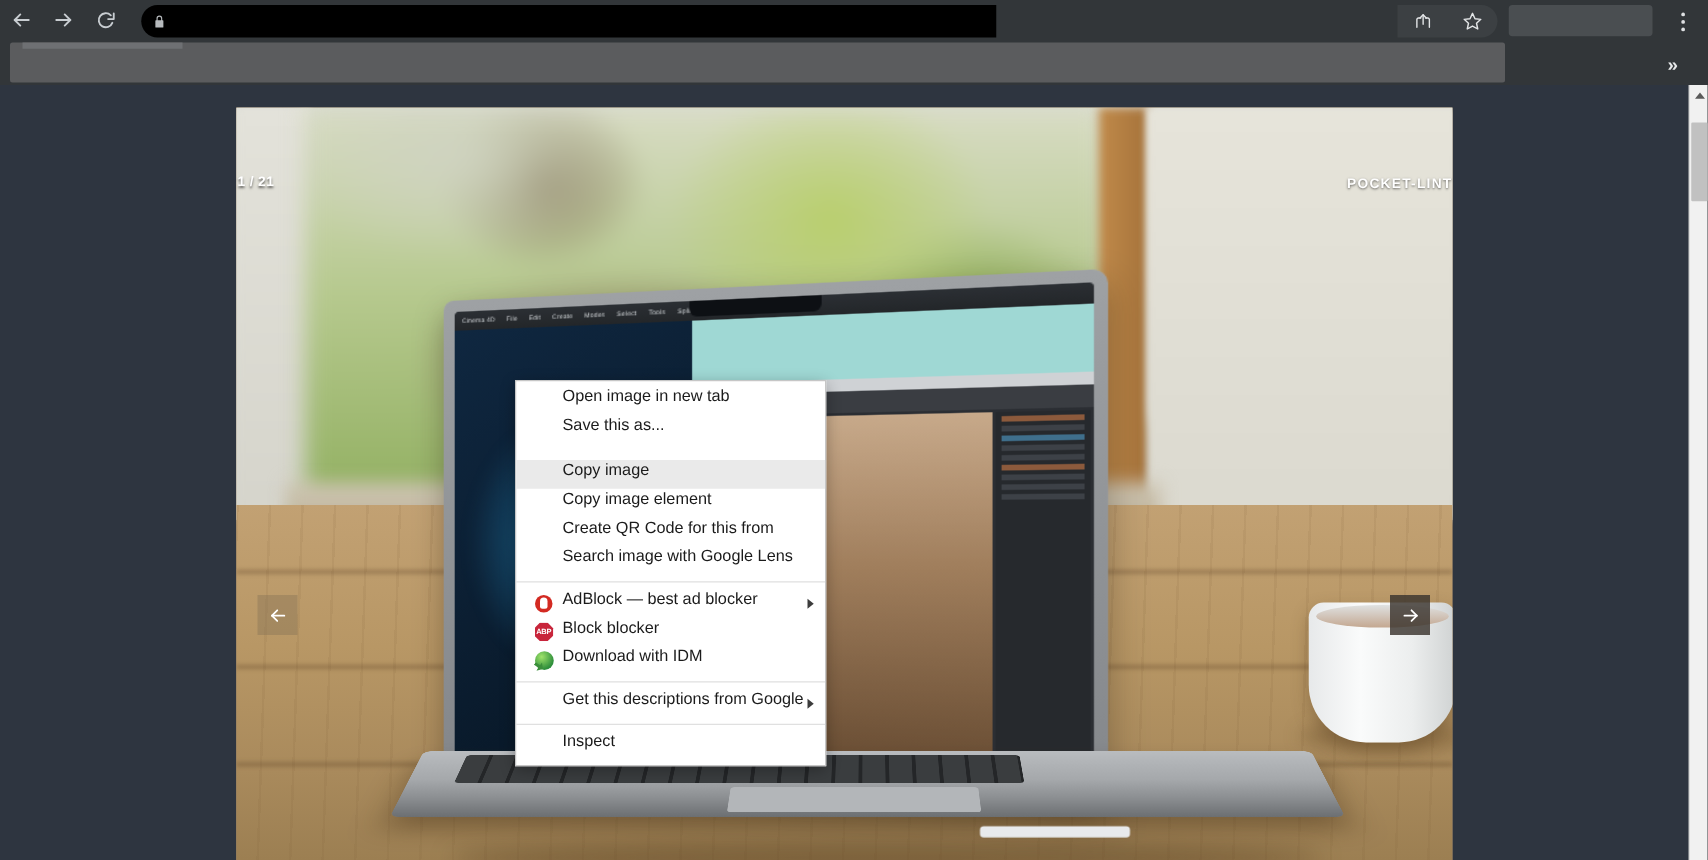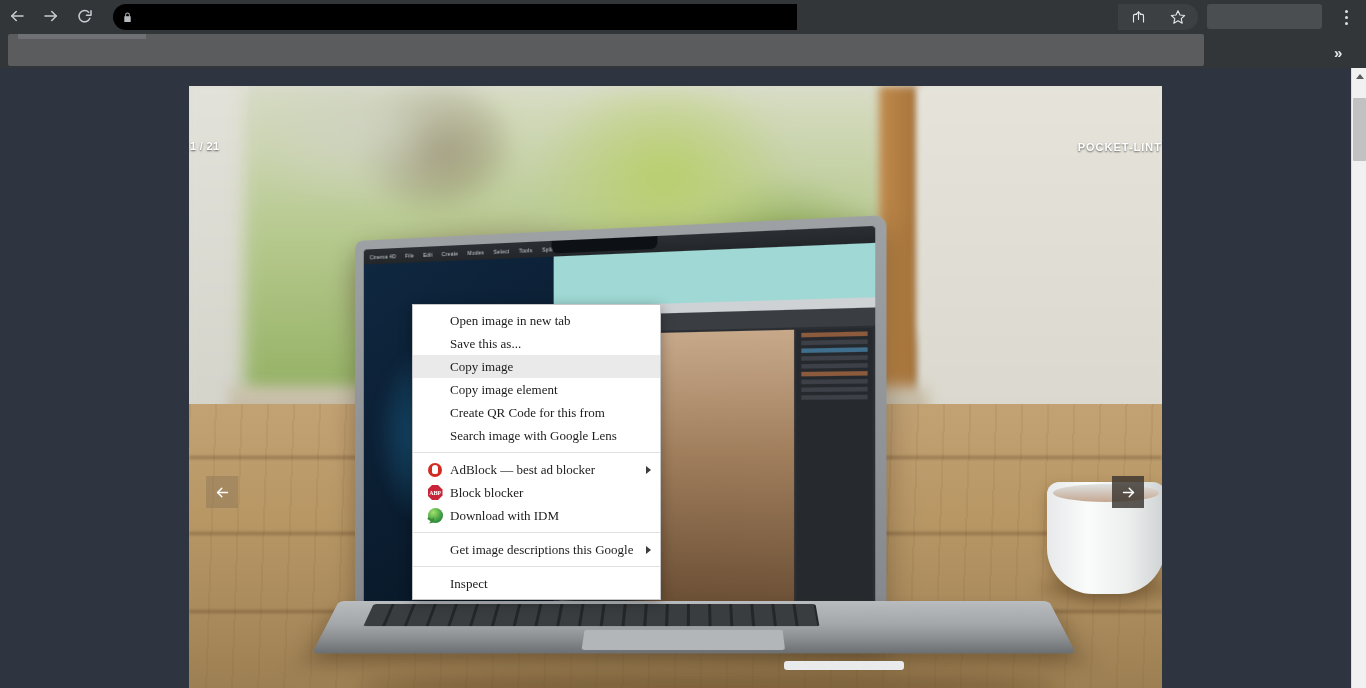--- a/index.html
+++ b/index.html
@@ -284,24 +284,24 @@
     position:absolute; left:412px; top:236px; width:249px;
     background:#ffffff;
     border:1px solid #c6c6c6;
     box-shadow:0 3px 12px rgba(0,0,0,0.32);
     padding:4px 0;
     z-index:50;
     font-size:13px;
     color:#1b1b1b;
   }
   .ctx-item {
-    position:relative; height:23px; display:flex; align-items:center;
-    padding-left:37px; white-space:nowrap;font-family:Liberation Serif, serif;
-  }
-  .ctx-item.hl { background:#eaeaea; }
+    position:relative; height:23px; display:flex; align-items:flex-start;
+    padding-left:37px; white-space:nowrap;
+  }
+  .ctx-item.hl { background:#eaeaea;margin-top:13px; }
   .ctx-sep { height:1px; background:#e0e0e0; margin:5px 0; }
   .ctx-icon {
     position:absolute; left:14px; top:50%; transform:translateY(-50%);
     width:16px; height:16px; display:flex; align-items:center; justify-content:center;
   }
   .ctx-arrow {
     position:absolute; right:9px; top:50%; transform:translateY(-50%);
     width:0; height:0;
     border-top:4px solid transparent; border-bottom:4px solid transparent;
     border-left:5px solid #3c3c3c;
@@ -562,21 +562,21 @@
     <div class="ctx-item">
       <span class="ctx-icon">
           <span class="ic-idm"></span>
         </span>
       <span>Download with IDM</span>
     </div>
 
     <div class="ctx-sep"></div>
 
     <div class="ctx-item">
-      <span>Get image descriptions this Google</span>
+      <span>Get this descriptions from Google</span>
       <span class="ctx-arrow"></span>
     </div>
 
     <div class="ctx-sep"></div>
 
     <div class="ctx-item">
       <span>Inspect</span>
     </div>
   </div>
 </div>

